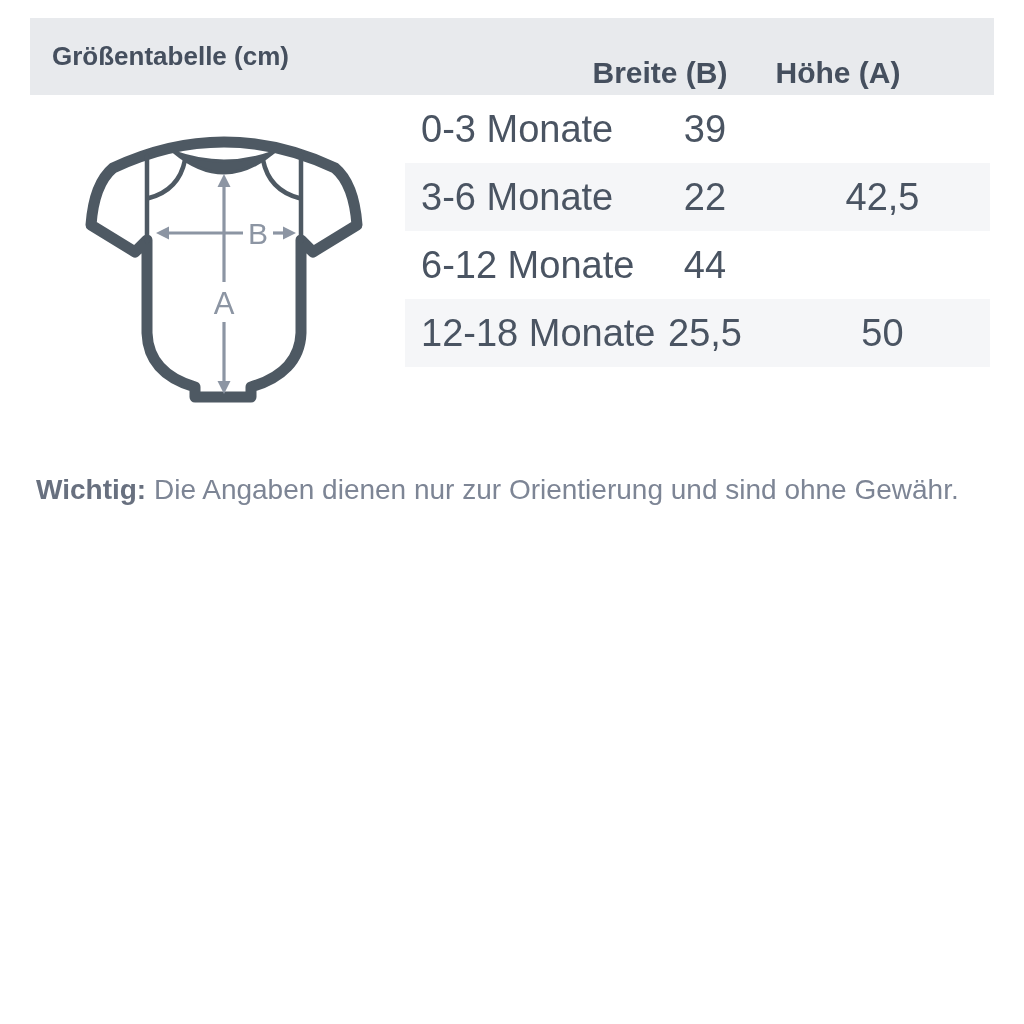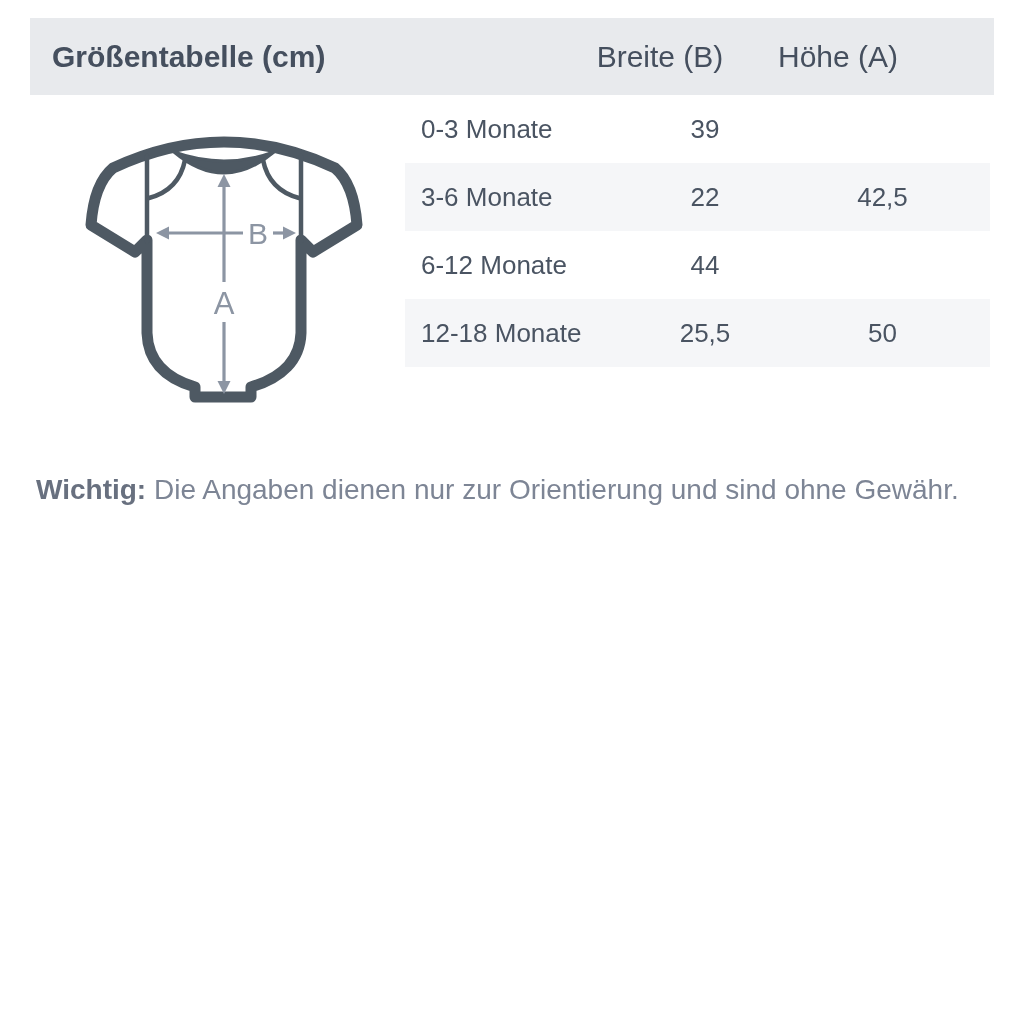--- a/index.html
+++ b/index.html
@@ -23,40 +23,40 @@
     overflow: hidden;
   }
 
   .header-bar {
     position: absolute; left: 30px; top: 18px;
     width: 964px; height: 77px;
     background: var(--header-bg);
   }
   .header-title {
     position: absolute; left: 22px; top: 0; height: 88px;
-    line-height: 77px; font-size: 30px; font-weight: bold;
+    line-height: 77px; font-size: 26px; font-weight: bold;
     color: var(--dark-text); white-space: nowrap;
   }
   .header-col {
-    position: absolute; top: 0; height: 77px; line-height: 77px;
+    position: absolute; top: 16px; height: 77px; line-height: 77px;
     width: 200px; text-align: center;
-    font-size: 30px; font-weight: normal; color: var(--dark-text);
+    font-size: 30px; font-weight: bold; color: var(--dark-text);
     white-space: nowrap;
   }
   .col-breite { left: 530px; }
   .col-hoehe  { left: 708px; }
 
   .size-table {
     position: absolute; left: 405px; top: 95px; width: 585px;
   }
   .size-row {
     display: grid;
     grid-template-columns: 230px 140px 215px;
     height: 68px; align-items: center;
-    font-size: 26px; color: var(--cell-text);
+    font-size: 38px; color: var(--cell-text);
   }
   .size-row:nth-child(even) { background: var(--stripe-bg); }
   .row-label { padding-left: 16px; white-space: nowrap; }
   .row-val { text-align: center; }
 
   .diagram {
     position: absolute; left: 85px; top: 120px;
     width: 290px; height: 290px;
   }
 

